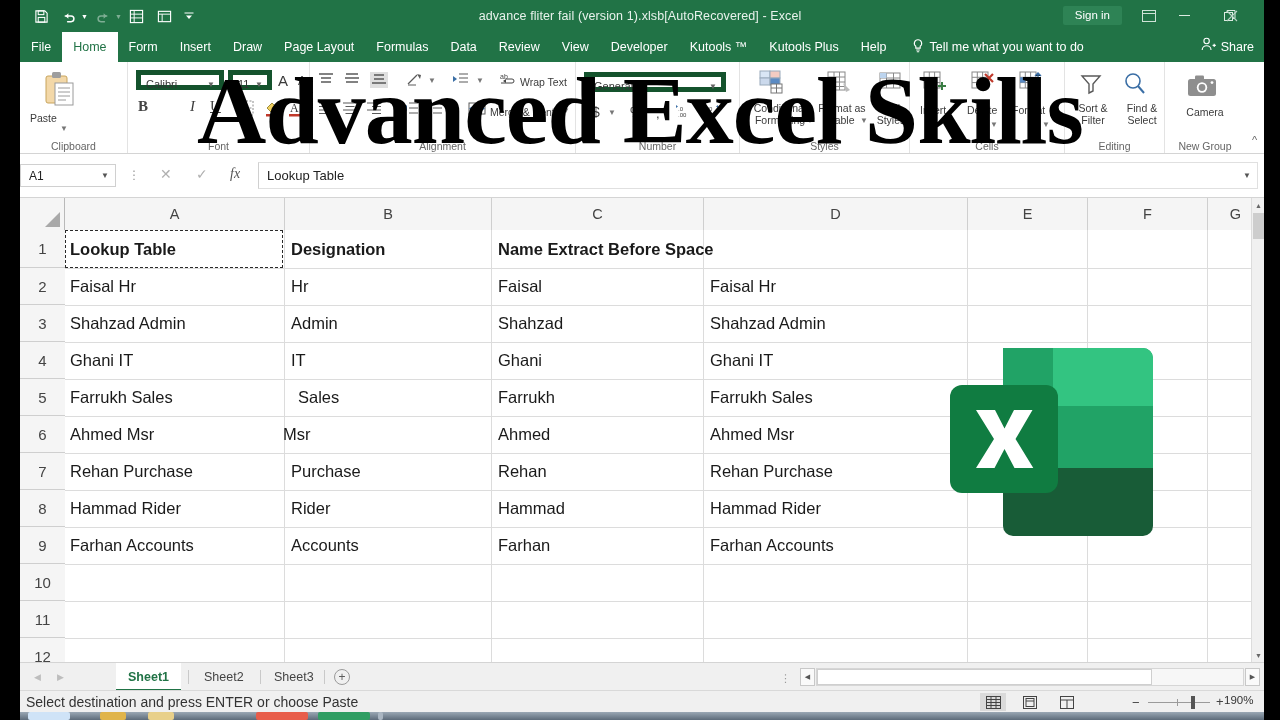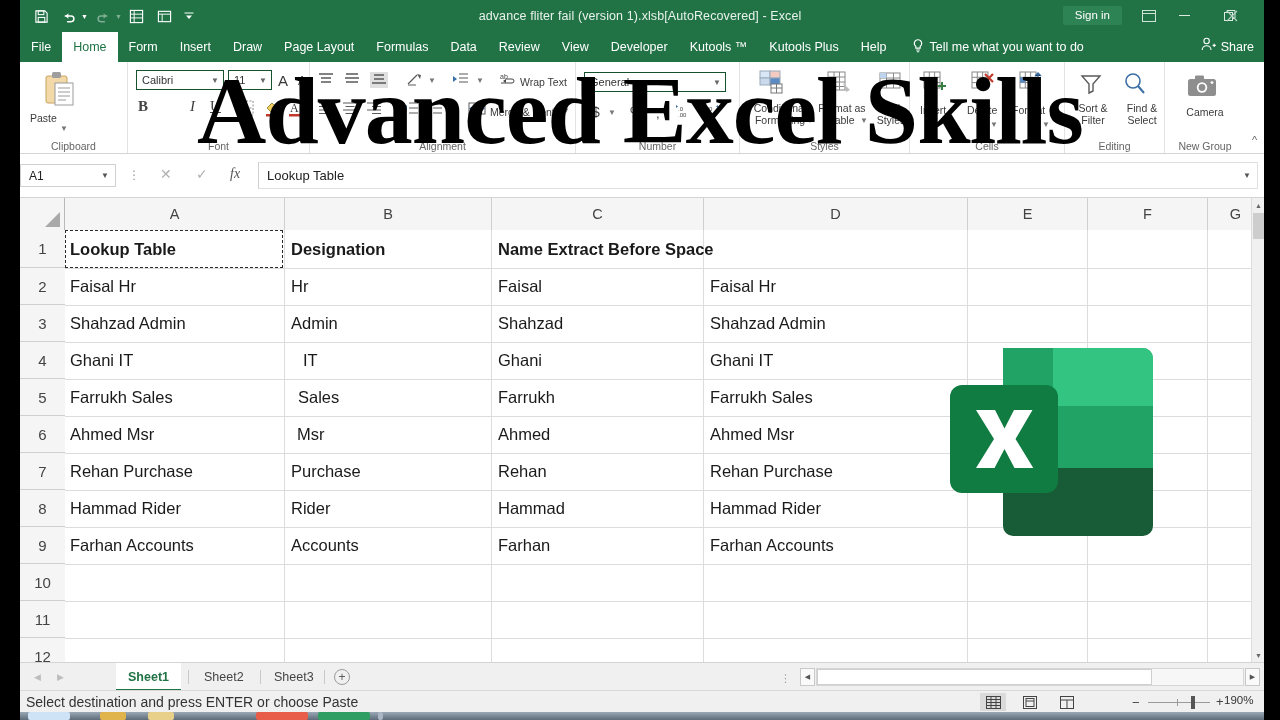--- a/index.html
+++ b/index.html
@@ -75,21 +75,21 @@
     background: #ffffff; border-bottom: 1px solid #d4d4d4;
     overflow: hidden;
   }
   .rgroup { position: absolute; top: 0; height: 92px; border-right: 1px solid #e3e3e3; }
   .rglabel {
     position: absolute; bottom: 2px; width: 100%; text-align: center;
     font-size: 10.5px; color: #666;
   }
   .ritem { position: absolute; font-size: 10.5px; color: #3b3b3b; }
   .combo {
-    position: absolute; border: 1px solid #14532d; background: #fff;
+    position: absolute; border: 5px solid #14532d; background: #fff;
     height: 20px; font-size: 11px; color: #333; line-height: 19px; 
   }
   .combo .cv { position: absolute; left: 5px; top: 0; }
   .combo .carat { position: absolute; right: 4px; top: 0; color: #666; font-size: 8px; }
   .ico { position: absolute; color: #444; }
   .ico svg { display: block; }
 
   
   .overlay-title {
     position: absolute; left: 0; top: 56px; width: 1280px; height: 110px;
@@ -663,31 +663,31 @@
       <div class="cell" style="left:221px; top:38px;  width:204px; height:37px;">Hr</div>
       <div class="cell" style="left:428px; top:38px;  width:208px; height:37px;text-align:center;">Faisal</div>
       <div class="cell" style="left:640px; top:38px;  width:260px; height:37px;">Faisal Hr</div>
 
       <div class="cell" style="left:0px;   top:75px;  width:218px; height:37px;">Shahzad Admin</div>
       <div class="cell" style="left:221px; top:75px;  width:204px; height:37px;">Admin</div>
       <div class="cell" style="left:428px; top:75px;  width:208px; height:37px;">Shahzad</div>
       <div class="cell" style="left:640px; top:75px;  width:260px; height:37px;">Shahzad Admin</div>
 
       <div class="cell" style="left:0px;   top:112px; width:218px; height:37px;">Ghani IT</div>
-      <div class="cell" style="left:233px; top:112px; width:204px; height:37px;">IT</div>
+      <div class="cell" style="left:221px; top:112px; width:204px; height:37px;">IT</div>
       <div class="cell" style="left:428px; top:112px; width:208px; height:37px;">Ghani</div>
       <div class="cell" style="left:640px; top:112px; width:260px; height:37px;">Ghani IT</div>
 
       <div class="cell" style="left:0px;   top:149px; width:218px; height:37px;">Farrukh Sales</div>
       <div class="cell" style="left:221px; top:149px; width:178px; height:37px;padding-left:12px;">Sales</div>
       <div class="cell" style="left:428px; top:149px; width:208px; height:37px;">Farrukh</div>
       <div class="cell" style="left:640px; top:149px; width:260px; height:37px;">Farrukh Sales</div>
 
       <div class="cell" style="left:0px;   top:186px; width:218px; height:37px;">Ahmed Msr</div>
-      <div class="cell" style="left:227px; top:186px; width:212px; height:37px;">Msr</div>
+      <div class="cell" style="left:213px; top:186px; width:212px; height:37px;">Msr</div>
       <div class="cell" style="left:428px; top:186px; width:208px; height:37px;">Ahmed</div>
       <div class="cell" style="left:640px; top:186px; width:260px; height:37px;">Ahmed Msr</div>
 
       <div class="cell" style="left:0px;   top:223px; width:218px; height:37px;">Rehan Purchase</div>
       <div class="cell" style="left:428px; top:223px; width:208px; height:37px;">Rehan</div>
       <div class="cell" style="left:221px; top:223px; width:204px; height:37px;">Purchase</div>
       <div class="cell" style="left:640px; top:223px; width:260px; height:37px;">Rehan Purchase</div>
 
       <div class="cell" style="left:0px;   top:260px; width:218px; height:37px;">Hammad Rider</div>
       <div class="cell" style="left:221px; top:260px; width:204px; height:37px;">Rider</div>

